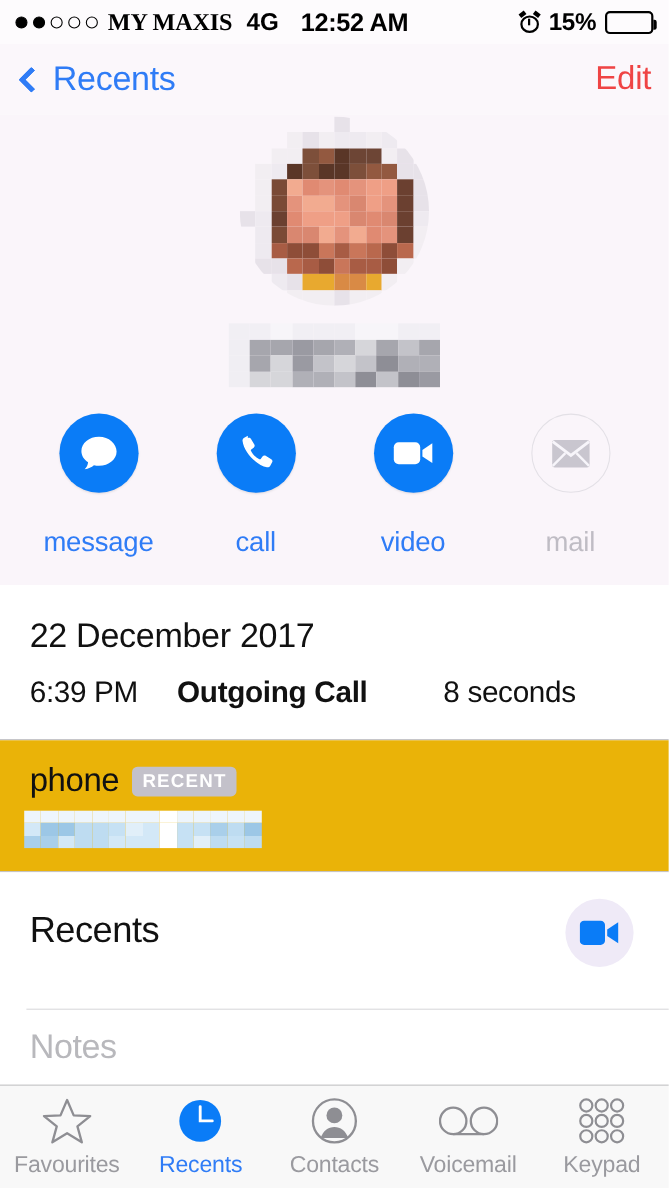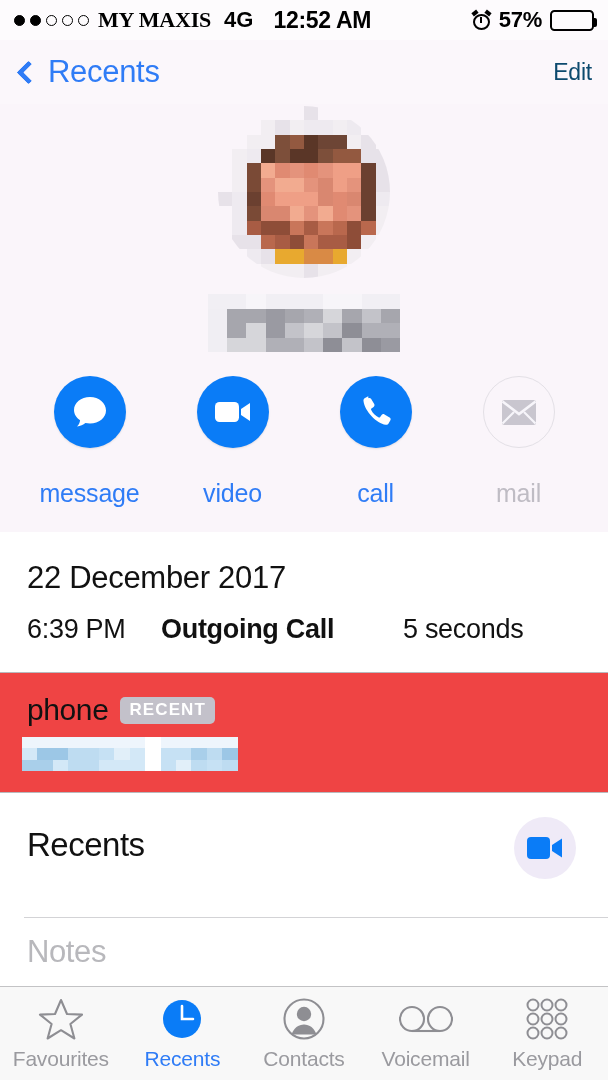--- a/index.html
+++ b/index.html
@@ -60,21 +60,21 @@
   }
   .nav-back { display:flex; align-items:center; cursor:pointer; }
   .chev {
     width:17px; height:17px;
     border-left:5px solid #2f7cf6; border-bottom:5px solid #2f7cf6;
     transform:rotate(45deg); margin-right:11px; margin-left:4px;
     border-radius:2px;
   }
   .nav-back-label { font-size:31px; color:#2f7cf6; letter-spacing:-0.3px; }
   .nav-edit {
-    margin-left:auto; font-size:23px; color:#0c4a6e;
+    margin-left:auto; font-size:30px; color:#ef4444;
     letter-spacing:-0.2px; cursor:pointer;
   }
 
   
   .header {
     position:absolute; top:104px; left:0; width:608px; height:428px;
     background:#faf5fa;
   }
   .avatar-wrap {
     position:absolute; left:50%; top:2px; transform:translateX(-50%);
@@ -115,21 +115,21 @@
   .cd-row { position:absolute; left:27px; top:82px; width:560px; height:32px; }
   .cd-time { position:absolute; left:0; top:0; font-size:27px; color:#111; letter-spacing:-0.3px; }
   .cd-type { position:absolute; left:134px; top:0; font-size:27px; font-weight:bold; color:#111; letter-spacing:-0.3px; }
   .cd-dur  { position:absolute; left:376px; top:0; font-size:27px; color:#111; letter-spacing:-0.3px; }
 
   
   .sep { position:absolute; left:0; width:608px; height:1px; background:#b9b9bd; }
   .sep.inset { left:24px; width:584px; background:#d3d3d6; }
 
   
-  .phonesec { position:absolute; top:673px; left:0; width:608px; height:119px; background:#ef4444; cursor:pointer; }
+  .phonesec { position:absolute; top:673px; left:0; width:608px; height:119px; background:#eab308; cursor:pointer; }
   .ph-labelrow { position:absolute; left:27px; top:20px; display:flex; align-items:center; gap:12px; }
   .ph-label { font-size:30px; color:#111; letter-spacing:-0.4px; }
   .badge {
     background:#c3c1ca; color:#fff; border-radius:5px;
     padding:3px 9px 4px 9px; font-size:17px; font-weight:bold;
     letter-spacing:1.1px;
   }
   .ph-number { position:absolute; left:22px; top:64px; width:215px; height:34px; }
 
   
@@ -178,21 +178,21 @@
       <span class="sb-net">4G</span>
       <span class="sb-time">12:52 AM</span>
     </div>
     <div class="sb-right">
       <span class="alarm-ico">
         <span class="ear-l"></span>
           <span class="ear-r"></span>
         <span class="body"></span>
           <span class="hand"></span>
       </span>
-      <span class="sb-batt-pct">57%</span>
+      <span class="sb-batt-pct">15%</span>
       <span class="batt">
         <span class="batt-fill" id="batt-fill" style="width: 82%;"></span>
         <span class="batt-cap"></span>
       </span>
     </div>
   </div>
 
   <div class="navbar">
     <div class="nav-back">
       <span class="chev"></span>
@@ -361,54 +361,54 @@
         <div class="action">
           <div class="abtn">
             <svg width="36" height="34" viewBox="0 0 36 34">
               <path d="M18 2C9 2 2 7.8 2 15c0 4.2 2.4 7.9 6.1 10.3-.3 2.6-1.4 4.7-3.1 6.3 3.4-.4 6.3-1.8 8.4-3.6 1.5.3 3 .5 4.6.5 9 0 16-5.8 16-13S27 2 18 2z" fill="#ffffff"></path>
             </svg>
           </div>
           <div class="alabel">message</div>
         </div>
         <div class="action">
           <div class="abtn">
+            <svg width="34" height="34" viewBox="0 0 34 34">
+              <path d="M9.3 3.2c1.1-.6 2.3-.2 2.9.8l3 5.1c.6 1 .3 2.2-.6 2.9l-2.2 1.6c-.4.3-.5.8-.3 1.2 1.6 3.4 4.3 6.1 7.7 7.7.4.2.9.1 1.2-.3l1.6-2.2c.7-.9 1.9-1.2 2.9-.6l5.1 3c1 .6 1.4 1.8.8 2.9l-1.7 3c-.6 1.1-1.8 1.7-3 1.5C17.7 28.3 5.7 16.3 4.5 5.9c-.2-1.2.4-2.4 1.5-3l3.3-1.7z" fill="#ffffff"></path>
+            </svg>
+          </div>
+          <div class="alabel">call</div>
+        </div>
+        <div class="action">
+          <div class="abtn">
             <svg width="38" height="26" viewBox="0 0 38 26">
               <rect x="1" y="3" width="24" height="20" rx="4.5" fill="#ffffff"></rect>
               <path d="M27 10 L36 4 L36 22 L27 16 Z" fill="#ffffff"></path>
             </svg>
           </div>
           <div class="alabel">video</div>
-        </div>
-        <div class="action">
-          <div class="abtn">
-            <svg width="34" height="34" viewBox="0 0 34 34">
-              <path d="M9.3 3.2c1.1-.6 2.3-.2 2.9.8l3 5.1c.6 1 .3 2.2-.6 2.9l-2.2 1.6c-.4.3-.5.8-.3 1.2 1.6 3.4 4.3 6.1 7.7 7.7.4.2.9.1 1.2-.3l1.6-2.2c.7-.9 1.9-1.2 2.9-.6l5.1 3c1 .6 1.4 1.8.8 2.9l-1.7 3c-.6 1.1-1.8 1.7-3 1.5C17.7 28.3 5.7 16.3 4.5 5.9c-.2-1.2.4-2.4 1.5-3l3.3-1.7z" fill="#ffffff"></path>
-            </svg>
-          </div>
-          <div class="alabel">call</div>
         </div>
         <div class="action">
           <div class="abtn disabled">
             <svg width="36" height="27" viewBox="0 0 36 27">
               <rect x="1" y="1" width="34" height="25" rx="2.5" fill="#c9c6cf"></rect>
               <path d="M1.5 2.5 L18 15 L34.5 2.5" stroke="#f7f5fa" stroke-width="2.6" fill="none"></path>
               <path d="M1.5 24.5 L13 13 M34.5 24.5 L23 13" stroke="#f7f5fa" stroke-width="2.2" fill="none"></path>
             </svg>
           </div>
           <div class="alabel dim">mail</div>
         </div>
       </div>
   </div>
 
   <div class="calldetail" style="height:141px;">
     <div class="cd-date">22 December 2017</div>
     <div class="cd-row">
       <span class="cd-time">6:39 PM</span>
       <span class="cd-type">Outgoing Call</span>
-      <span class="cd-dur">5 seconds</span>
+      <span class="cd-dur">8 seconds</span>
     </div>
   </div>
 
   <div class="sep" style="top:672px;"></div>
 
   <div class="phonesec">
     <div class="ph-labelrow">
       <span class="ph-label">phone</span>
       <span class="badge">RECENT</span>
     </div>

